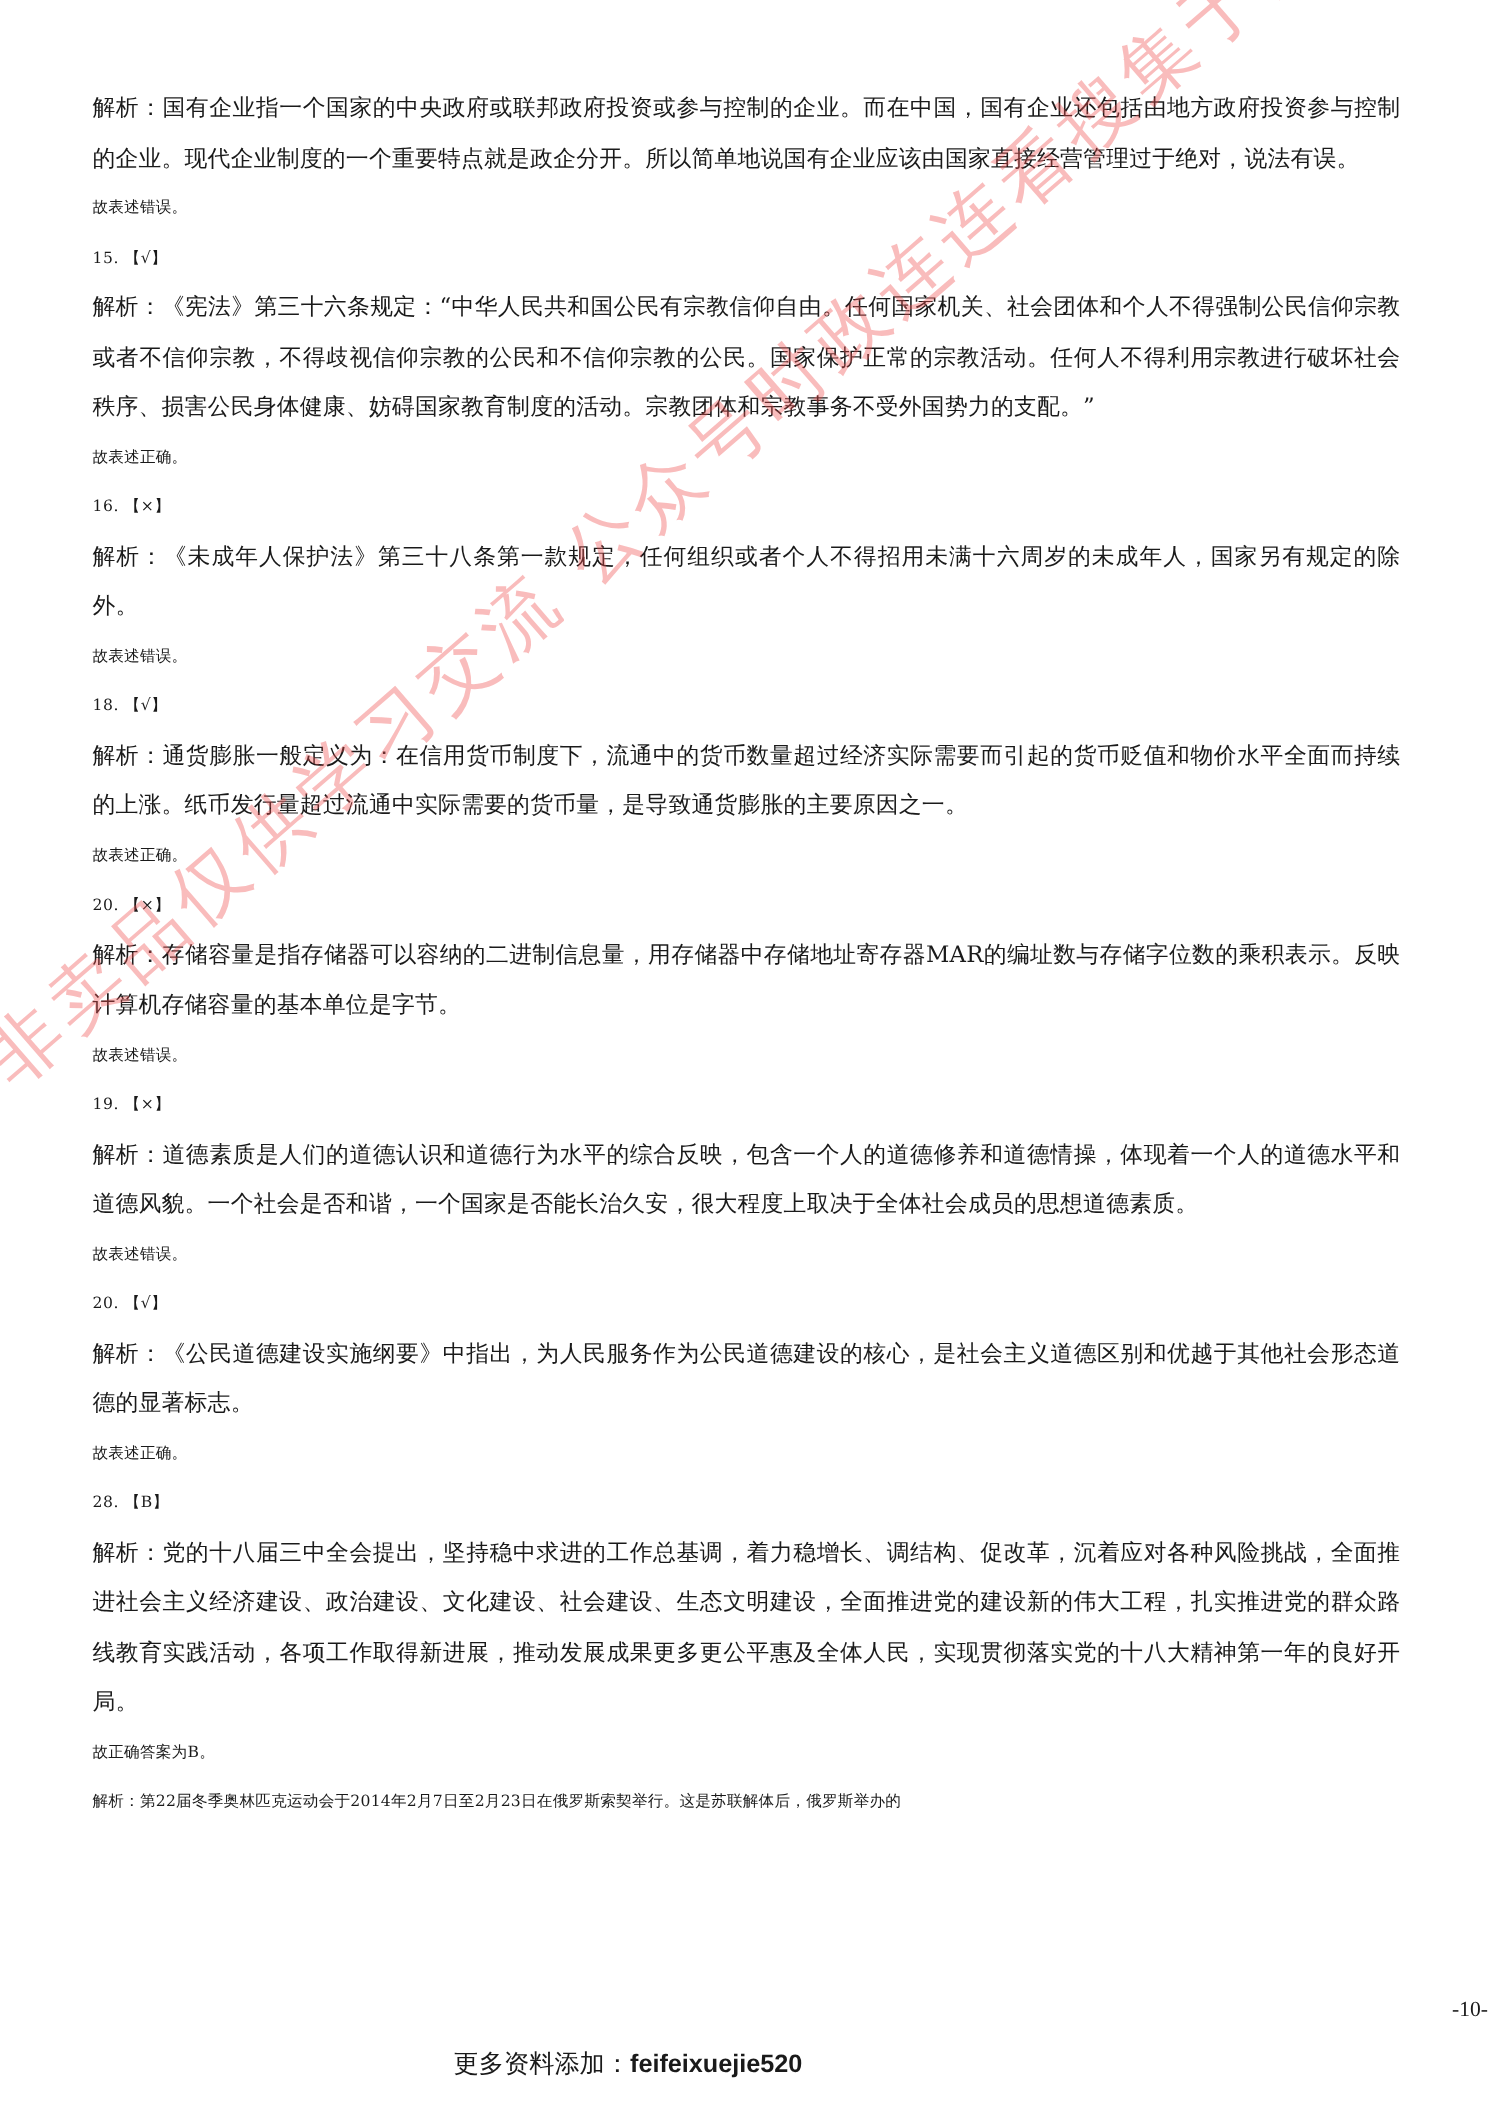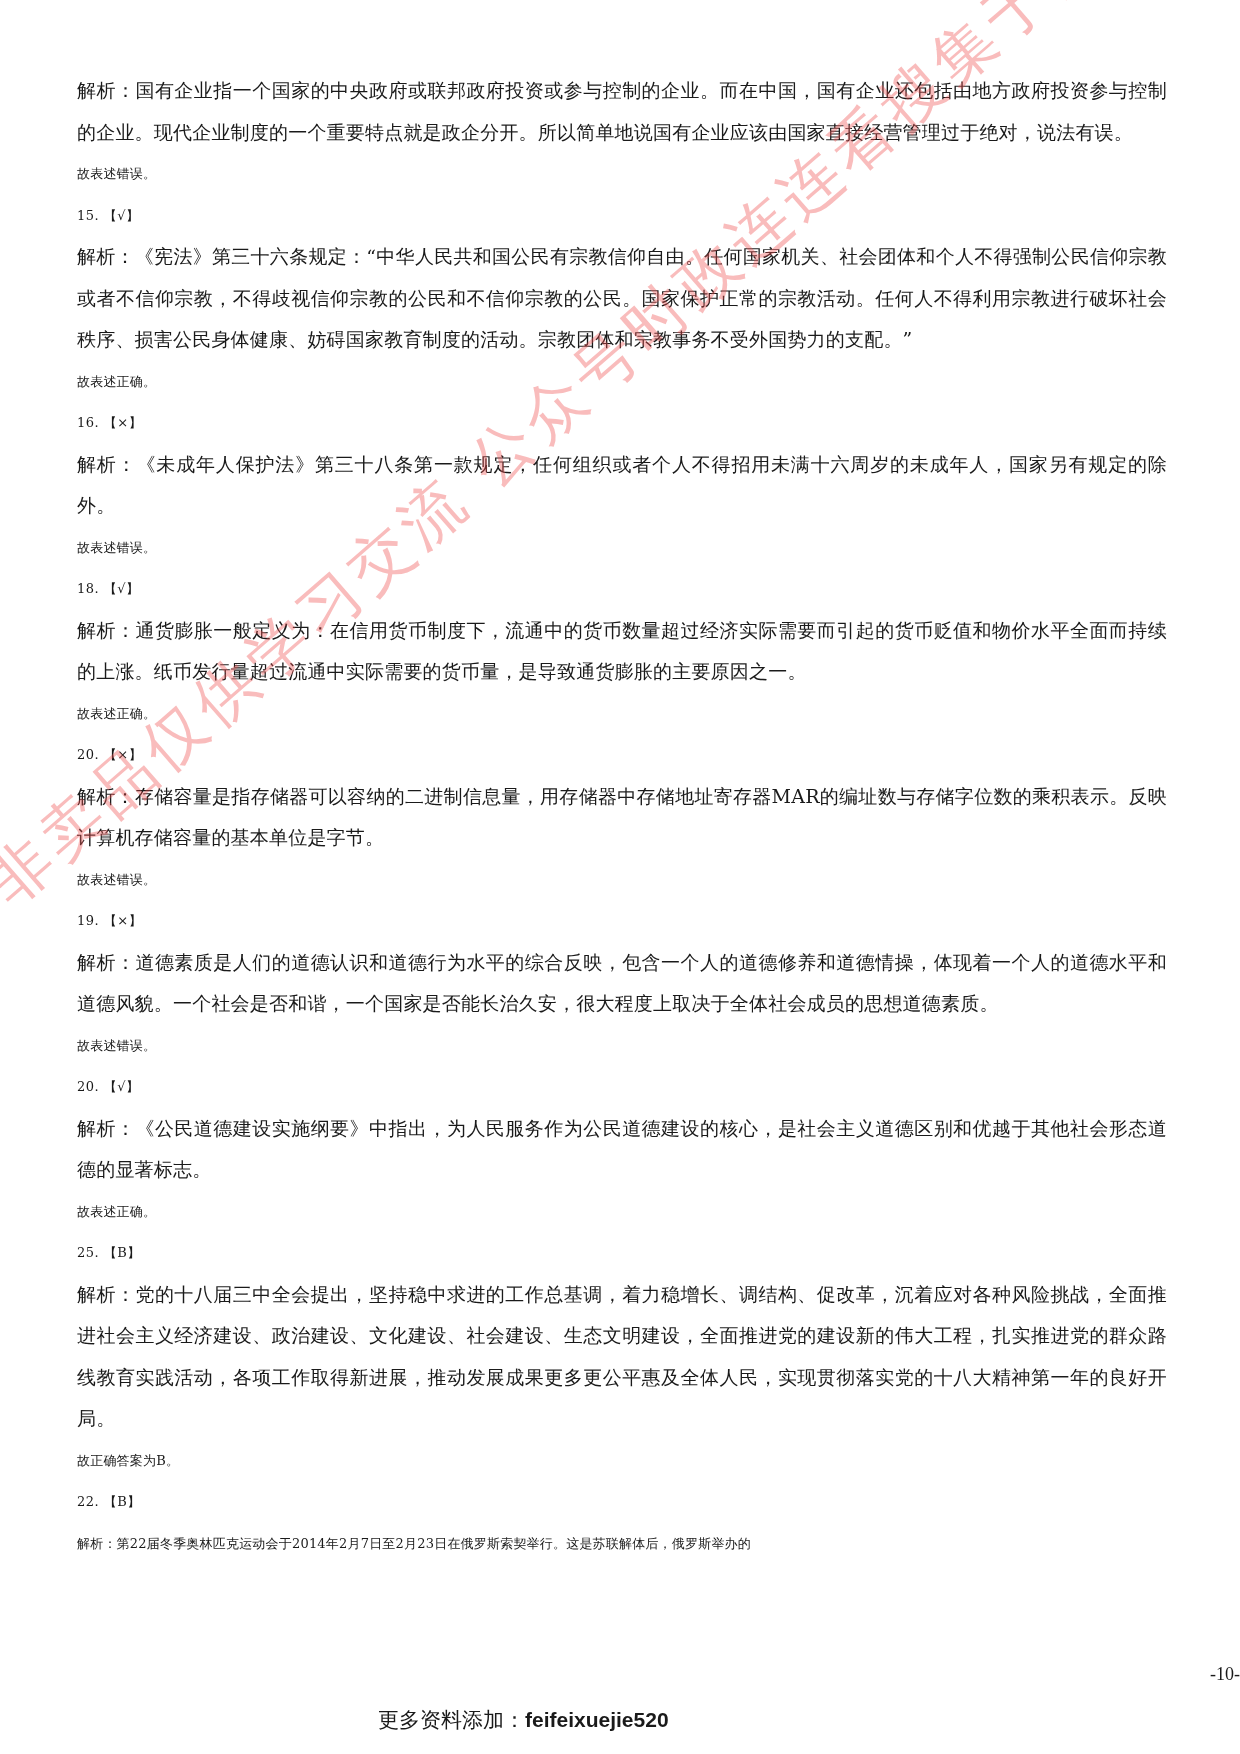--- a/index.html
+++ b/index.html
@@ -39,24 +39,23 @@
       <div class="line">故表述正确。</div>
       <div class="line qnum">20. 【×】</div>
       <div class="para">解析：存储容量是指存储器可以容纳的二进制信息量，用存储器中存储地址寄存器MAR的编址数与存储字位数的乘积表示。反映计算机存储容量的基本单位是字节。</div>
       <div class="line">故表述错误。</div>
       <div class="line qnum">19. 【×】</div>
       <div class="para">解析：道德素质是人们的道德认识和道德行为水平的综合反映，包含一个人的道德修养和道德情操，体现着一个人的道德水平和道德风貌。一个社会是否和谐，一个国家是否能长治久安，很大程度上取决于全体社会成员的思想道德素质。</div>
       <div class="line">故表述错误。</div>
       <div class="line qnum">20. 【√】</div>
       <div class="para">解析：《公民道德建设实施纲要》中指出，为人民服务作为公民道德建设的核心，是社会主义道德区别和优越于其他社会形态道德的显著标志。</div>
       <div class="line">故表述正确。</div>
-      <div class="line qnum">25. 【B】</div>
+      <div class="line qnum">28. 【B】</div>
       <div class="para">解析：党的十八届三中全会提出，坚持稳中求进的工作总基调，着力稳增长、调结构、促改革，沉着应对各种风险挑战，全面推进社会主义经济建设、政治建设、文化建设、社会建设、生态文明建设，全面推进党的建设新的伟大工程，扎实推进党的群众路线教育实践活动，各项工作取得新进展，推动发展成果更多更公平惠及全体人民，实现贯彻落实党的十八大精神第一年的良好开局。</div>
       <div class="line">故正确答案为B。</div>
-      <div class="line qnum">22. 【B】</div>
       <div class="line">解析：第22届冬季奥林匹克运动会于2014年2月7日至2月23日在俄罗斯索契举行。这是苏联解体后，俄罗斯举办的</div>
     </div>
 
   <div class="page-num">-10-</div>
 
   <div class="footer-note">
     <span class="cn">更多资料添加：</span><span class="id">feifeixuejie520</span>
   </div>
 
   <div class="watermark">

